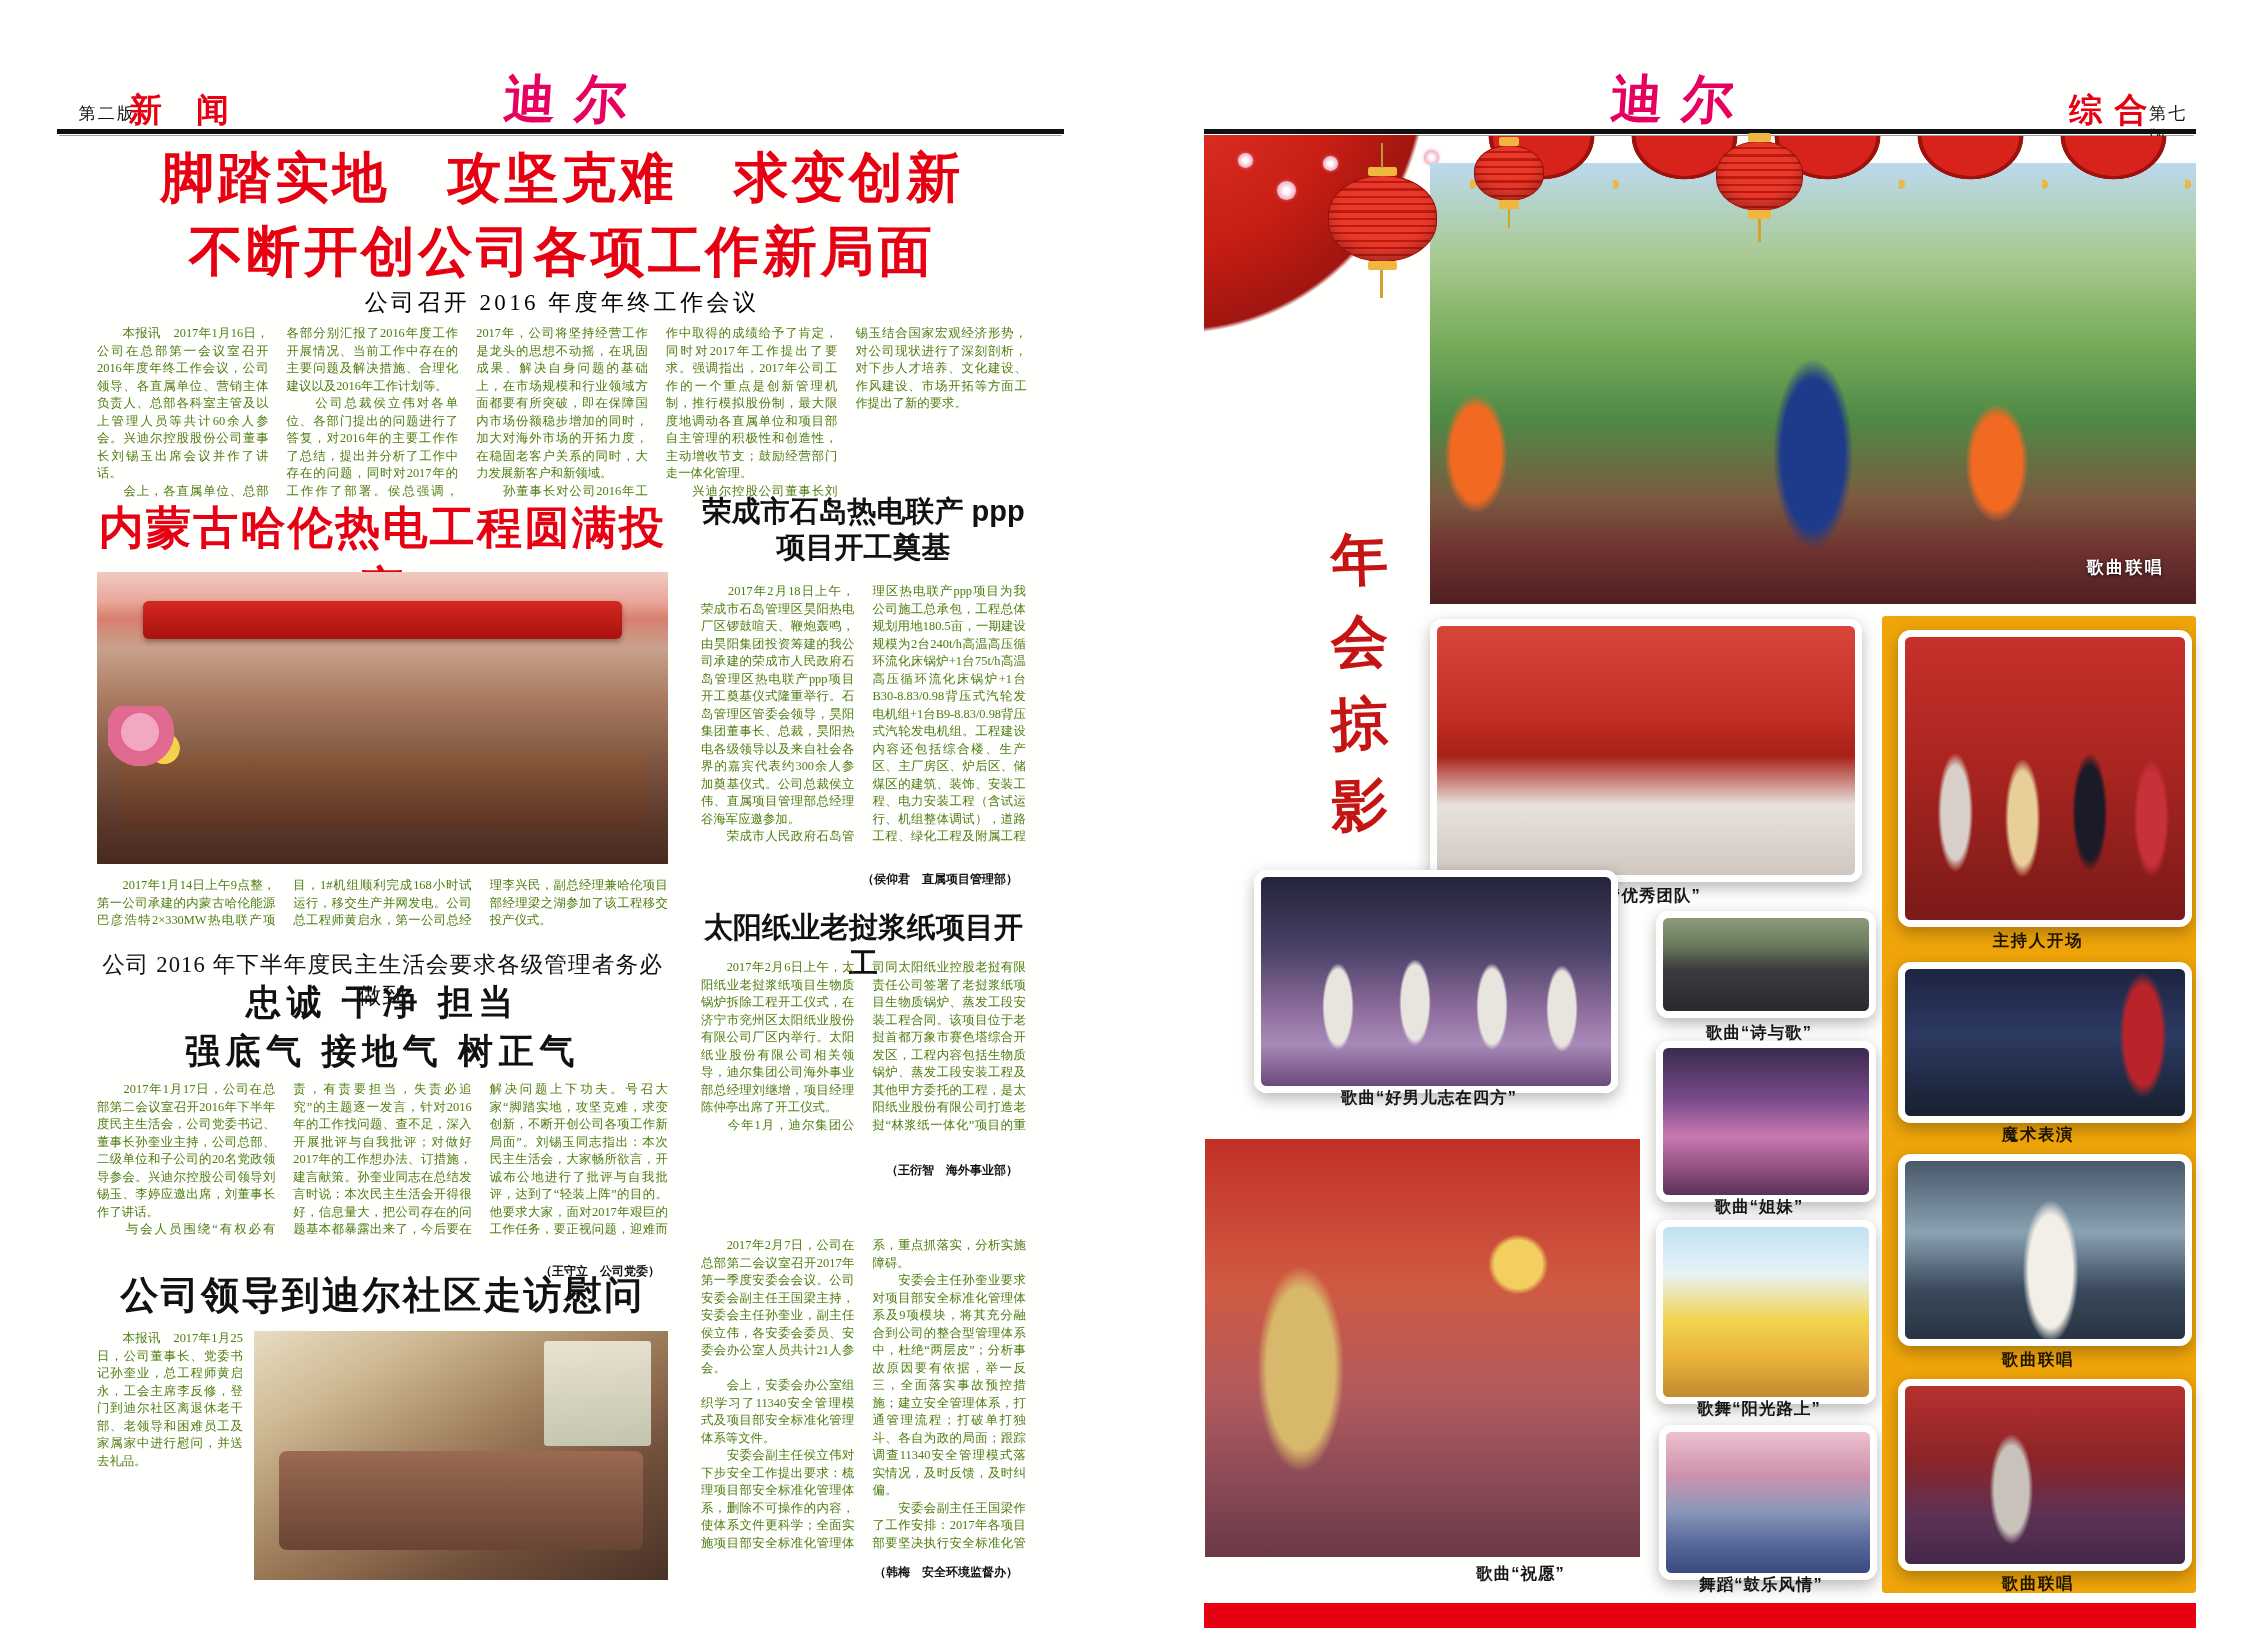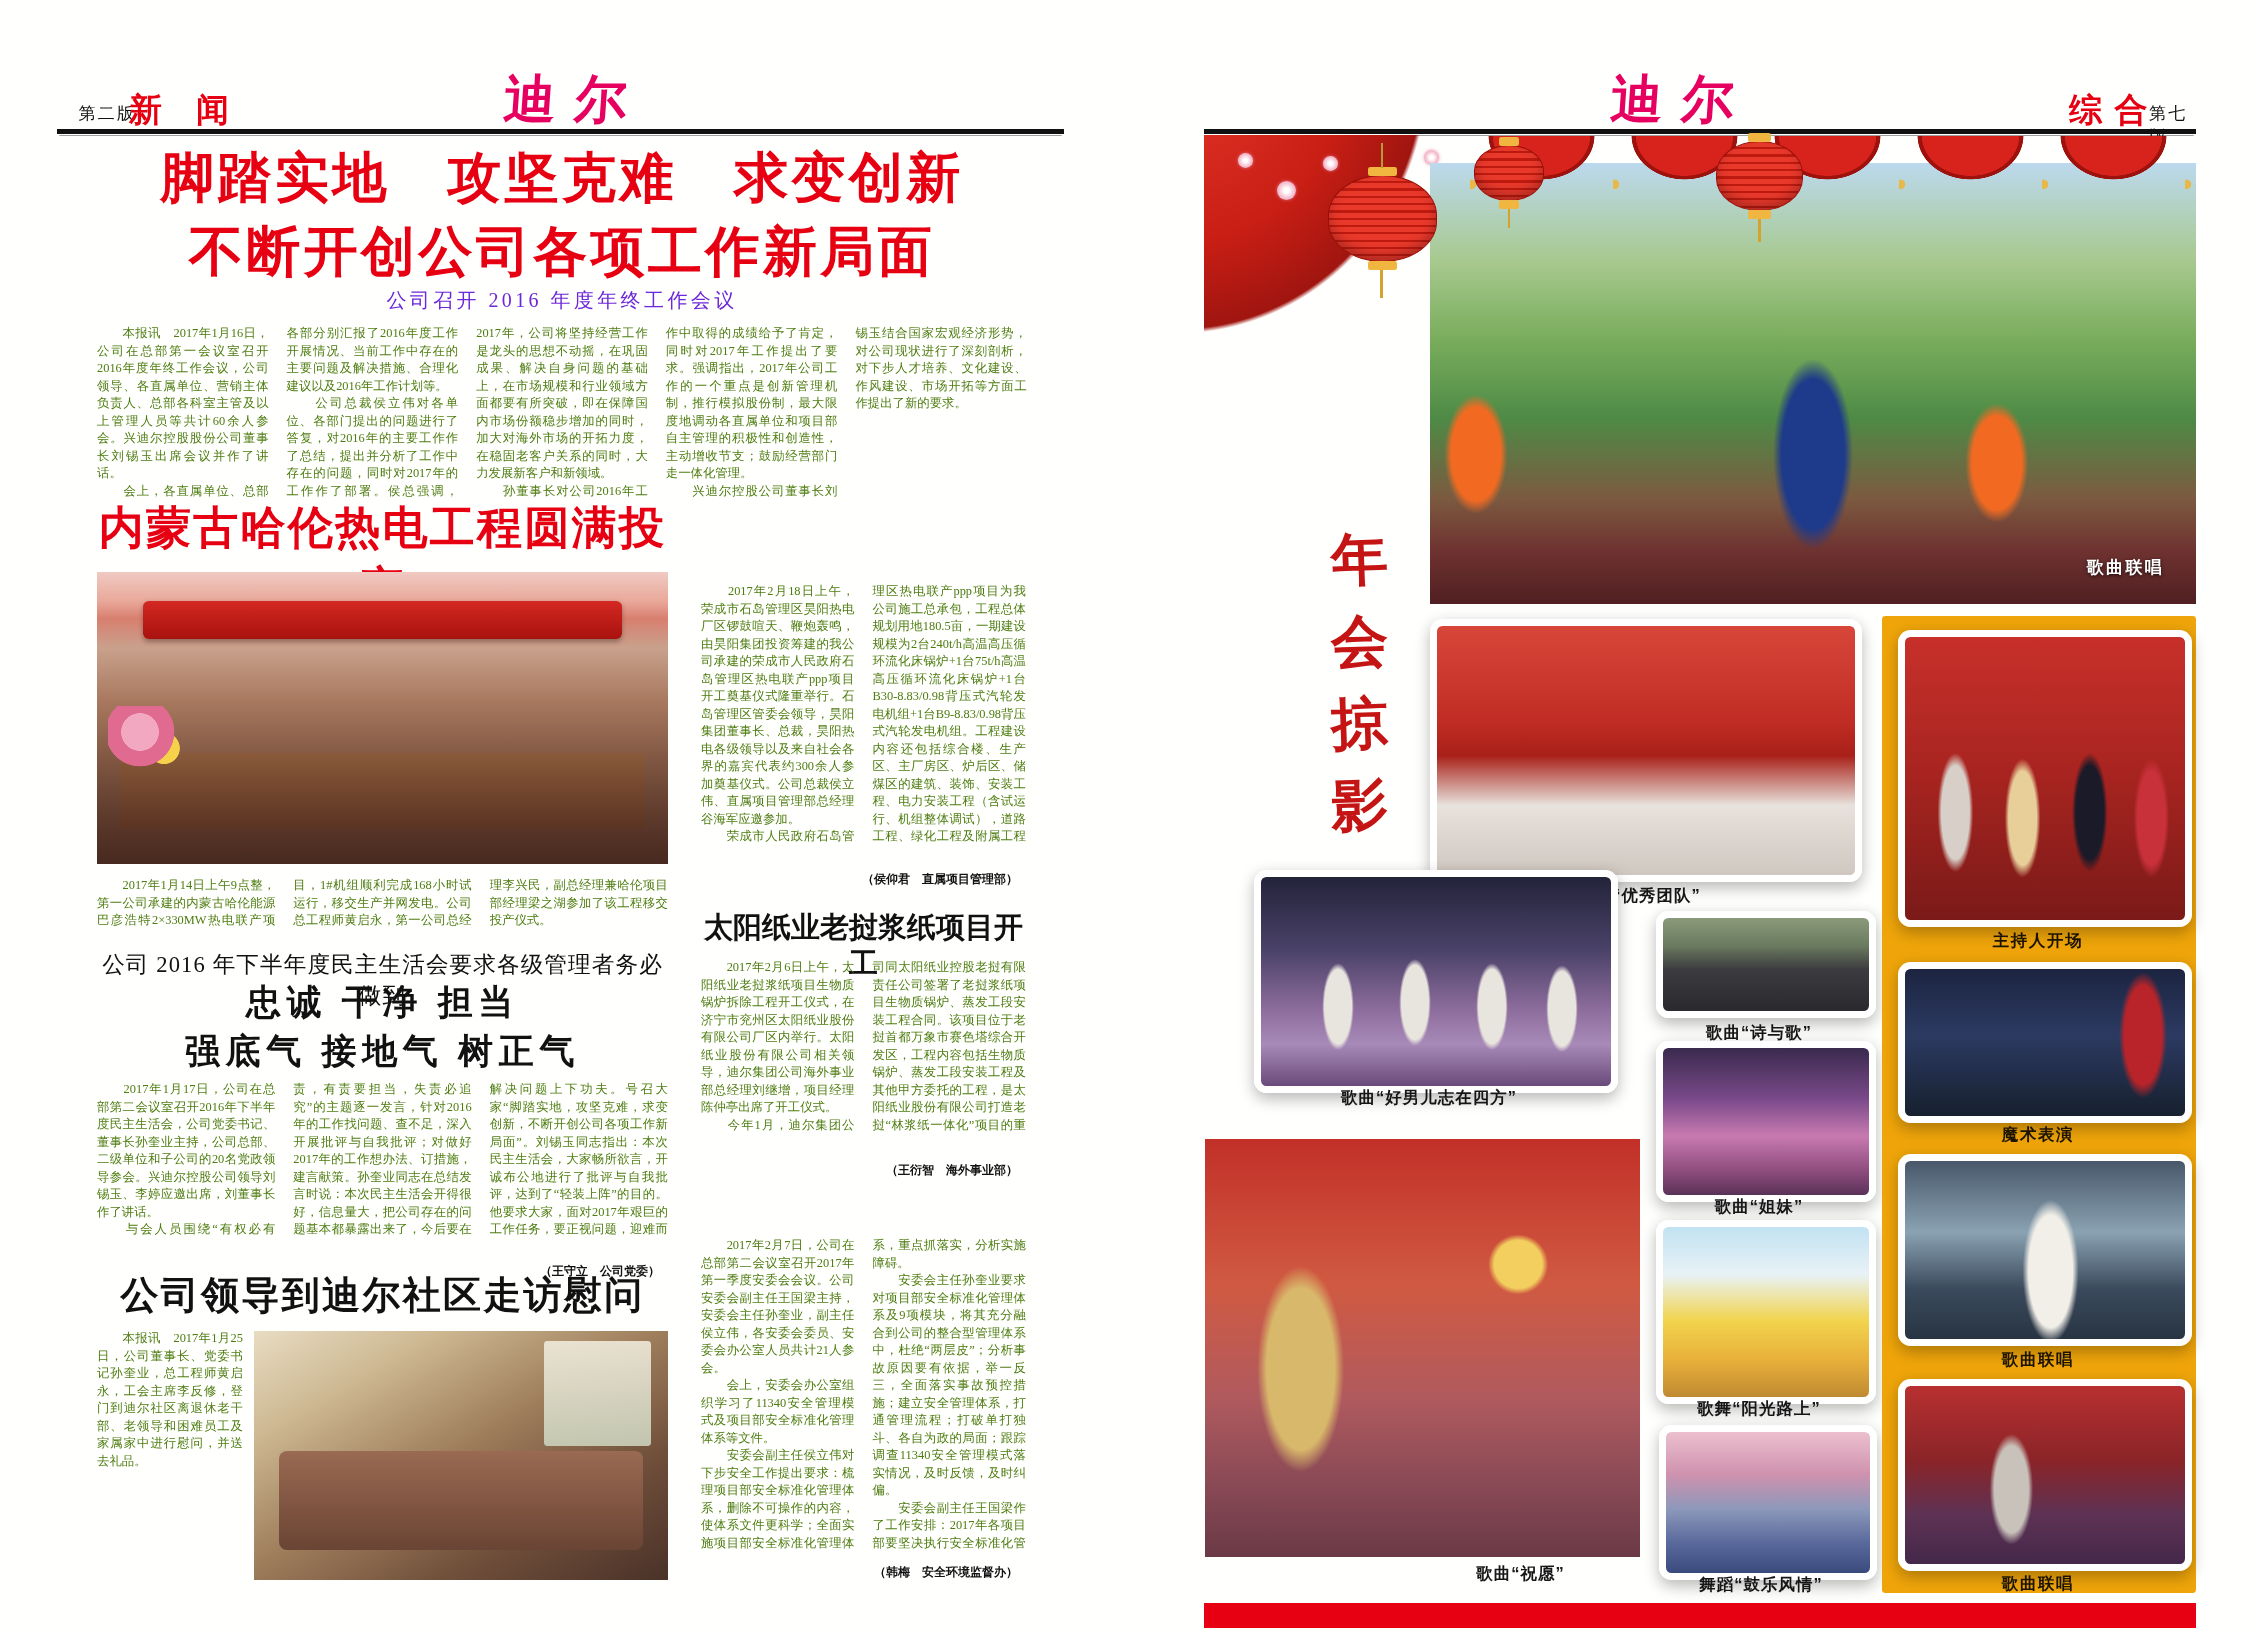--- a/index.html
+++ b/index.html
@@ -11,21 +11,21 @@
 
   
   .rule{height:0;border-top:5.1px solid #111;box-shadow:0 4px 0 -2.3px #111;}
 
   .edition-label{font-size:17px;color:#111;letter-spacing:2.3px;}
   .section-label{font-size:33px;font-weight:900;color:#e60012;letter-spacing:12.4px;text-align:center;}
   .masthead{font-size:52px;font-weight:900;color:#e6005f;letter-spacing:19px;transform:skewX(-4deg);}
 
   
   .headline-main{font-size:54px;font-weight:900;color:#e60012;letter-spacing:3.4px;line-height:1.2;}
-  .subtitle{font-size:20px;letter-spacing:3.4px;color:#6d28d9;}
+  .subtitle{font-size:23px;letter-spacing:3.4px;color:#000000;}
   .headline-red2{font-size:45px;font-weight:900;color:#e60012;letter-spacing:2.3px;}
   .headline-black{font-weight:900;color:#111;line-height:1.25;}
   .kicker{font-size:22.6px;color:#111;letter-spacing:1.1px;}
   .bigmotto{font-size:35px;font-weight:900;color:#111;letter-spacing:5.7px;}
   .body-text{font-size:12.4px;line-height:17.5px;text-align:justify;white-space:pre-line;color:#4d7c0f;
              column-gap:18px;column-fill:auto;overflow:hidden;}
   .byline{font-size:12px;font-weight:bold;text-align:right;padding-right:8px;color:#111;margin-top:12px;}
 
   
   .photo{background-color:#888;}
@@ -97,20 +97,24 @@
       <div class="byline">（王守立　公司党委）</div>
     </div>
 
     <div class="abs center headline-black hei" style="left:40px;top:1238px;width:571px;font-size:38px;letter-spacing:2.3px;">公司领导到迪尔社区走访慰问</div>
     <div class="abs body-text" style="left:40px;top:1296px;width:146px;height:254px;column-count:1;">　　本报讯　2017年1月25日，公司董事长、党委书记孙奎业，总工程师黄启永，工会主席李反修，登门到迪尔社区离退休老干部、老领导和困难员工及家属家中进行慰问，并送去礼品。</div>
     <div class="abs photo" style="left:197px;top:1297px;width:414px;height:249px;background:linear-gradient(150deg,#e8dcc2 0%,#cdb892 22%,#9f7e5c 48%,#6f4e3a 74%,#4a3228 100%);">
       <div class="abs" style="right:4%;top:4%;width:26%;height:42%;background:linear-gradient(180deg,#f4f0e2,#cfd8c2);opacity:.85;border-radius:3.4px;"></div>
       <div class="abs" style="left:6%;top:48%;width:88%;height:40%;background:linear-gradient(180deg,#9a6a52,#6a4434);border-radius:8px;"></div>
     </div>
 
+    <div class="abs center headline-black hei" style="left:644px;top:459px;width:325px;font-size:29px;">
+      <span style="display:block;">荣成市石岛热电联产 ppp</span>
+      <span style="display:block;">项目开工奠基</span>
+    </div>
     <div class="abs" style="left:644px;top:549px;width:325px;">
       <div class="body-text" style="column-count:2;height:276px;">　　2017年2月18日上午，荣成市石岛管理区昊阳热电厂区锣鼓喧天、鞭炮轰鸣，由昊阳集团投资筹建的我公司承建的荣成市人民政府石岛管理区热电联产ppp项目开工奠基仪式隆重举行。石岛管理区管委会领导，昊阳集团董事长、总裁，昊阳热电各级领导以及来自社会各界的嘉宾代表约300余人参加奠基仪式。公司总裁侯立伟、直属项目管理部总经理谷海军应邀参加。
 　　荣成市人民政府石岛管理区热电联产ppp项目为我公司施工总承包，工程总体规划用地180.5亩，一期建设规模为2台240t/h高温高压循环流化床锅炉+1台75t/h高温高压循环流化床锅炉+1台B30-8.83/0.98背压式汽轮发电机组+1台B9-8.83/0.98背压式汽轮发电机组。工程建设内容还包括综合楼、生产区、主厂房区、炉后区、储煤区的建筑、装饰、安装工程、电力安装工程（含试运行、机组整体调试），道路工程、绿化工程及附属工程等。
 　　活动结束后，侯总裁要求直属项目管理部精心组织施工，为业主交一份满意的答卷。直属项目管理部谷总经理为项目开工建设规划做了具体详细的安排。</div>
       <div class="byline">（侯仰君　直属项目管理部）</div>
     </div>
 
     <div class="abs center headline-black hei" style="left:644px;top:875px;width:325px;font-size:29px;">太阳纸业老挝浆纸项目开工</div>
     <div class="abs" style="left:644px;top:925px;width:325px;">
       <div class="body-text" style="column-count:2;height:191px;">　　2017年2月6日上午，太阳纸业老挝浆纸项目生物质锅炉拆除工程开工仪式，在济宁市兖州区太阳纸业股份有限公司厂区内举行。太阳纸业股份有限公司相关领导，迪尔集团公司海外事业部总经理刘继增，项目经理陈仲亭出席了开工仪式。

